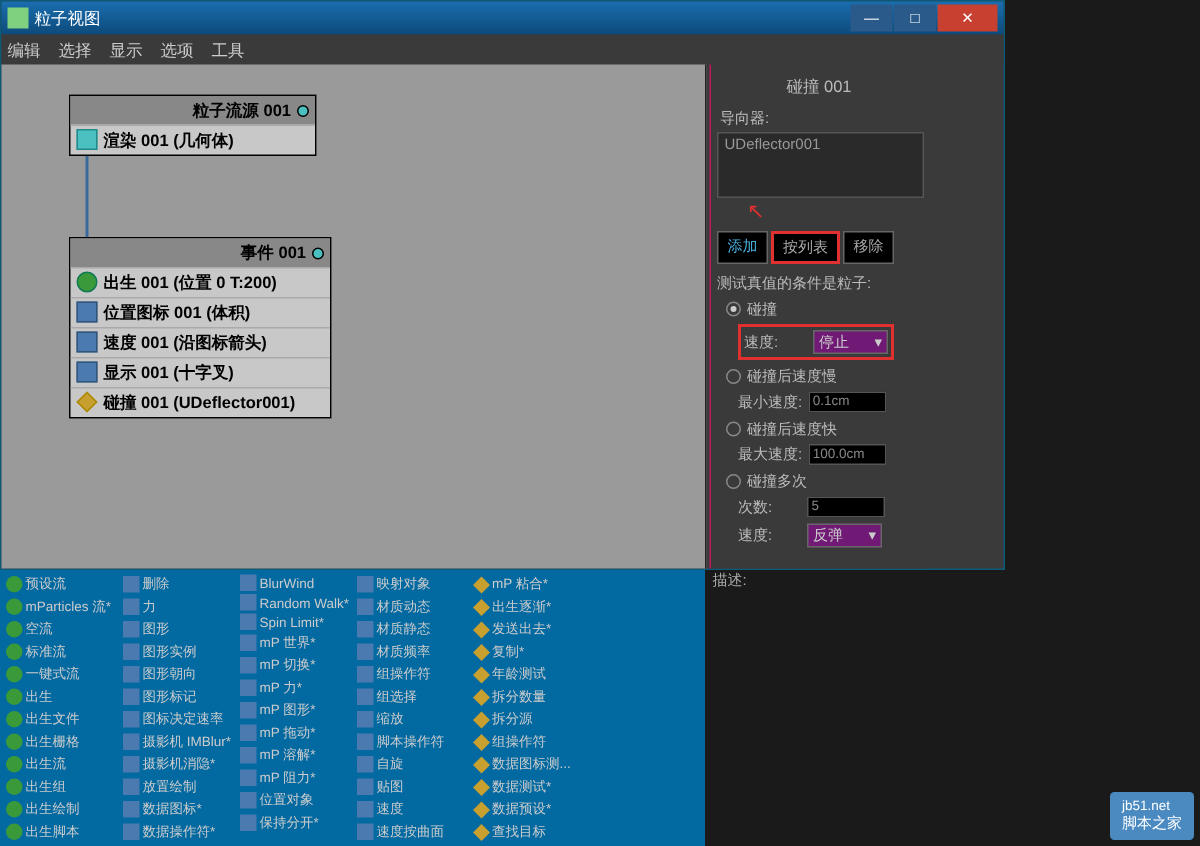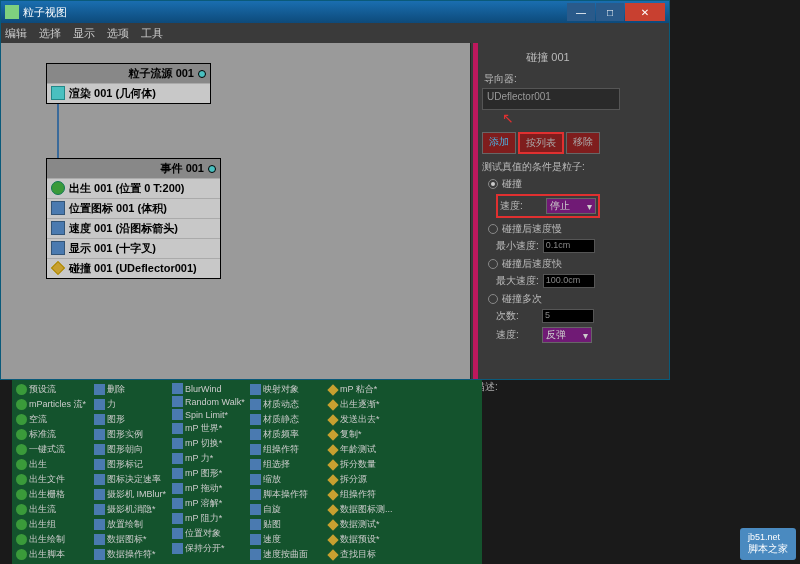--- a/index.html
+++ b/index.html
@@ -25,41 +25,41 @@
 .ic-cyan { background: #4ac0c0; border: 1px solid #288; }
 .ic-green { background: #3a9a3a; border: 1px solid #175; border-radius: 50%; }
 .ic-blue { background: #4a7ab0; border: 1px solid #357; }
 .ic-yellow { background: #c8a030; border: 1px solid #a80; transform: rotate(45deg); width: 10px; height: 10px; margin: 2px; }
 .dot { width: 8px; height: 8px; background: #4ac0c0; border: 1px solid #000; border-radius: 50%; }
 
 .node1 { left: 45px; top: 20px; width: 165px; }
 .node2 { left: 45px; top: 115px; width: 175px; }
 .connector { position: absolute; left: 56px; top: 60px; width: 2px; height: 55px; background: #3a6a9a; }
 
-.side-panel { position: absolute; left: 472px; top: 42px; width: 145px; height: 336px; background: #3a3a3a; border-left: 5px solid #be185d; padding: 4px; color: #bbb; font-size: 10px; }
+.side-panel { position: absolute; left: 472px; top: 42px; width: 145px; height: 336px; background: #3a3a3a; border-left: 1px solid #be185d; padding: 4px; color: #bbb; font-size: 10px; }
 .panel-title { text-align: center; padding: 3px 0; font-size: 11px; }
 .panel-label { margin: 4px 0 2px 2px; }
-.panel-input { width: 138px; height: 22px; background: #2a2a2a; border: 1px solid #555; color: #999; padding: 2px 4px; font-size: 10px; }
+.panel-input { width: 138px; height: 44px; background: #2a2a2a; border: 1px solid #555; color: #999; padding: 2px 4px; font-size: 10px; }
 .red-arrow { color: #e03030; font-size: 14px; margin-left: 20px; }
 .btn-row { display: flex; gap: 2px; margin: 6px 0; }
-.pbtn { padding: 2px 6px; background: #7f1d1d; border: 1px solid #666; color: #aaa; font-size: 10px; cursor: pointer; }
+.pbtn { padding: 2px 6px; background: #000000; border: 1px solid #666; color: #aaa; font-size: 10px; cursor: pointer; }
 .pbtn.add { color: #4ab0e0; }
 .pbtn.red-box { border: 2px solid #e03030; }
 .section { margin-top: 6px; }
 .radio-row { display: flex; align-items: center; gap: 4px; margin: 3px 0; padding-left: 6px; }
 .radio { width: 10px; height: 10px; border: 1px solid #888; border-radius: 50%; display: inline-block; }
 .radio.on::after { content: ''; display: block; width: 4px; height: 4px; background: #ccc; border-radius: 50%; margin: 2px; }
 .param-row { display: flex; align-items: center; gap: 4px; margin: 2px 0 4px 14px; }
 .param-label { font-size: 10px; min-width: 42px; }
 .param-input { width: 52px; height: 14px; background: #000000; border: 1px solid #555; color: #888; font-size: 9px; padding: 0 2px; }
 .dropdown { width: 50px; height: 16px; background: #701a75; border: 1px solid #666; color: #ccc; font-size: 10px; display: flex; align-items: center; justify-content: space-between; padding: 0 3px; }
 .red-outline { border: 2px solid #e03030; padding: 2px; display: inline-flex; align-items: center; gap: 4px; }
 .desc-label { position: absolute; left: 475px; top: 380px; color: #aaa; font-size: 10px; }
 
-.op-panel { position: absolute; left: 12px; top: 380px; width: 470px; height: 184px; background: #14532d; overflow: hidden; }
+.op-panel { position: absolute; left: 0; top: 380px; width: 470px; height: 184px; background: #0369a1; overflow: hidden; }
 .op-grid { display: flex; flex-wrap: wrap; padding: 2px; }
 .op-col { display: flex; flex-direction: column; width: 78px; }
 .op-item { display: flex; align-items: center; gap: 2px; padding: 1px 2px; font-size: 9px; color: #ccc; cursor: pointer; white-space: nowrap; overflow: hidden; }
 .op-ic { width: 11px; height: 11px; flex-shrink: 0; }
 .oic-g { background: #3a9a3a; border-radius: 50%; }
 .oic-b { background: #4a7ab0; }
 .oic-y { background: #c8a030; transform: rotate(45deg); width: 8px; height: 8px; margin: 1px; }
 
 .watermark { position: absolute; right: 4px; bottom: 4px; background: #4a8ac0; color: #fff; font-size: 10px; padding: 4px 8px; border-radius: 3px; text-align: left; }
 .wm-url { font-size: 9px; }

